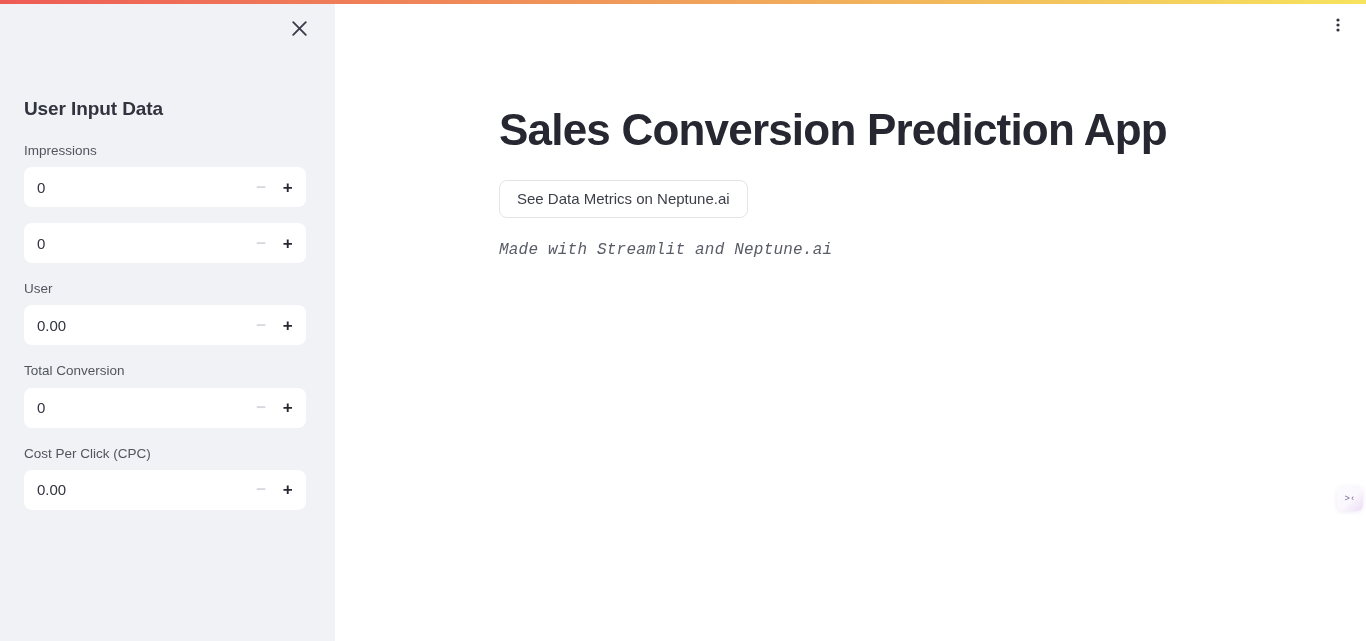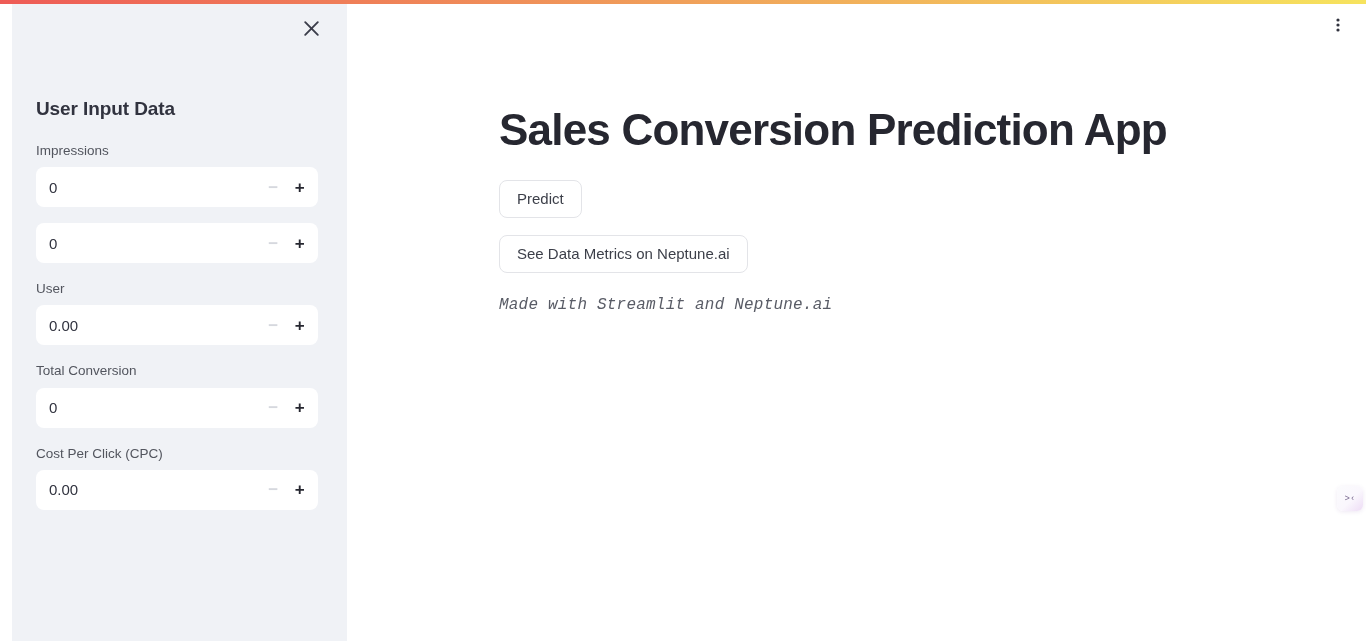--- a/index.html
+++ b/index.html
@@ -25,21 +25,21 @@
     position: absolute;
     top: 0; left: 0;
     width: 1366px;
     height: 4px;
     z-index: 40;
   }
 
   
   .sidebar {
     position: absolute;
-    top: 0; left: 12px;
+    top: 0; left: 0;
     width: 335px;
     height: 641px;
     background: #f0f2f6;
     z-index: 20;
     overflow: hidden;
   }
   .sidebar-close-row {
     position: absolute;
     top: 0; right: 0;
     width: 100%;
@@ -290,23 +290,20 @@
           <circle cx="8" cy="3" r="1.6" fill="#31333f"></circle>
           <circle cx="8" cy="8" r="1.6" fill="#31333f"></circle>
           <circle cx="8" cy="13" r="1.6" fill="#31333f"></circle>
         </svg>
       </span>
     </button>
 
     <div class="main-content">
       <h1 class="app-title">Sales Conversion Prediction App</h1>
 
-      <div class="btn-row">
-        <button class="action-btn">Predict</button>
-      </div>
 
       <div class="btn-row">
         <button class="action-btn">See Data Metrics on Neptune.ai</button>
       </div>
 
       <div class="footer-note">Made with Streamlit and Neptune.ai</div>
     </div>
   </main>
 
   <div class="widget-badge">

